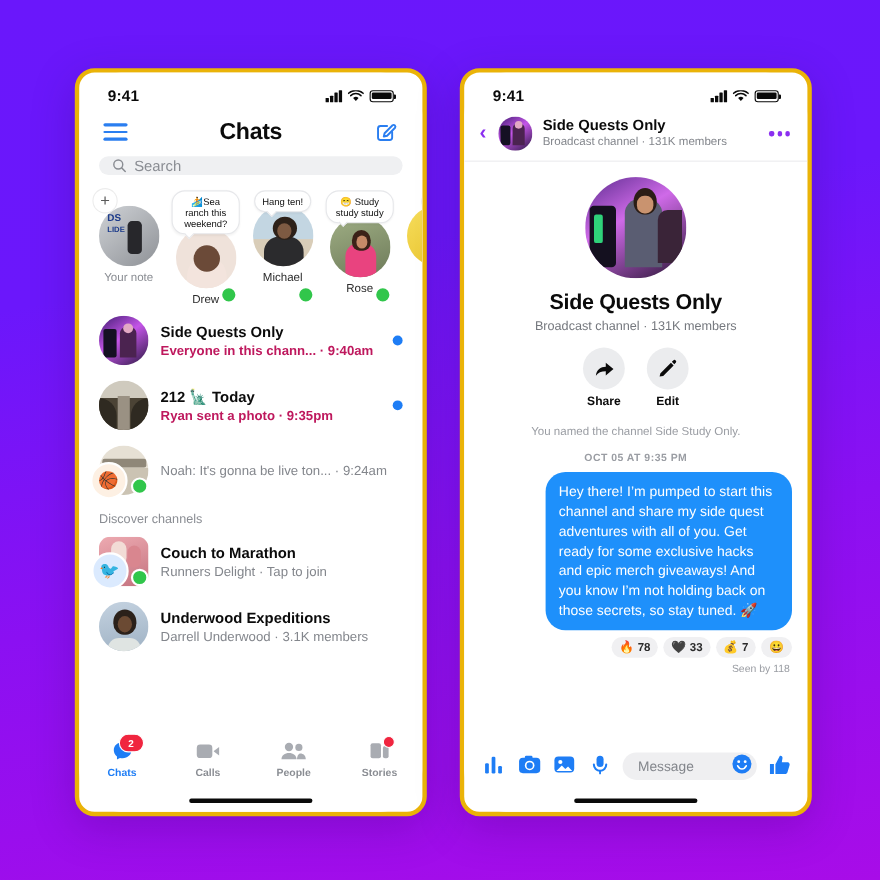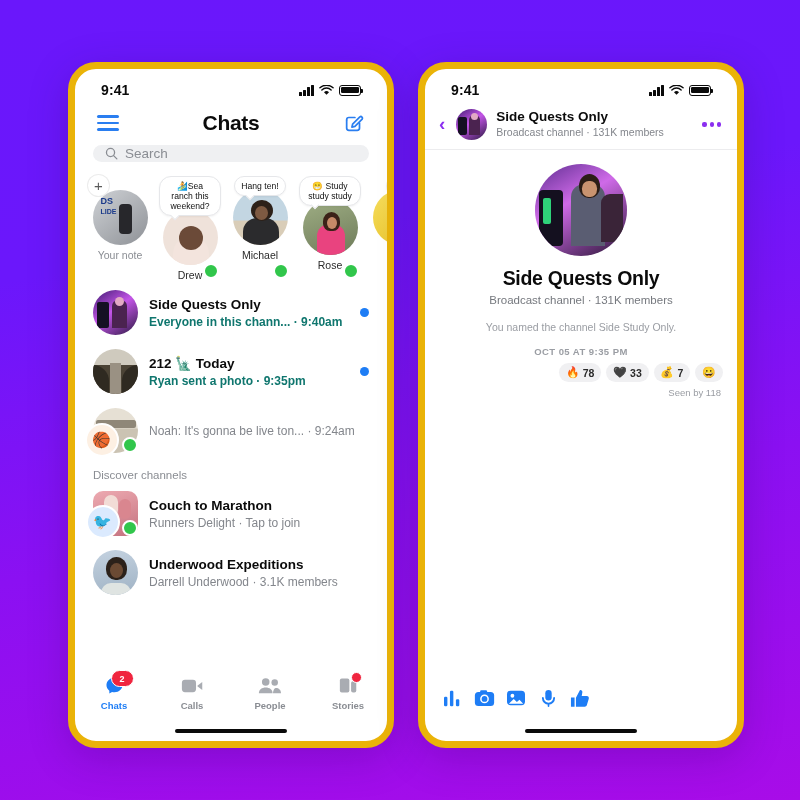--- a/index.html
+++ b/index.html
@@ -6,22 +6,22 @@
   body{
     width:800px;height:800px;overflow:hidden;
     font-family:"Liberation Sans",sans-serif;
     background:linear-gradient(170deg,#6a17fb 0%,#6b17fb 30%,#8b10f2 62%,#a80ce8 100%);
     -webkit-font-smoothing:antialiased;
   }
   .stage{position:relative;width:800px;height:800px;}
 
   
   .phone{
-    position:absolute;background:#ffffff;border-radius:28px;
-    border:7px solid #eab308;overflow:hidden;
+    position:absolute;background:#ffffff;border-radius:18px;
+    border:4px solid #eab308;overflow:hidden;
     box-shadow:0 10px 40px rgba(40,0,90,.22);
   }
   #phone-left{left:68px;top:62px;width:312px;height:672px;}
   #phone-right{left:418px;top:62px;width:312px;height:672px;}
   .screen{position:absolute;inset:0;background:#fff;border-radius:38px;overflow:hidden;}
 
   
   .statusbar{height:34px;display:flex;align-items:center;justify-content:space-between;padding:4px 26px 0 26px;}
   .sb-time{font-size:14px;font-weight:bold;color:#0a0a0a;letter-spacing:.1px;}
   .sb-right{display:flex;align-items:center;gap:5px;}
@@ -77,21 +77,21 @@
   
   .chatlist{padding:0 0 4px 0;}
   .row{display:flex;align-items:center;gap:11px;padding:7px 18px;position:relative;}
   .av{width:45px;height:45px;border-radius:50%;position:relative;overflow:hidden;flex:0 0 45px;}
   .av .grad{position:absolute;inset:0;}
   .av-wrap{position:relative;flex:0 0 45px;width:45px;height:45px;}
   .av-wrap .dot-online{right:0;bottom:0;}
   .row-txt{flex:1;min-width:0;}
   .row-title{font-size:13.5px;font-weight:bold;color:#0b0b0b;line-height:1.3;white-space:nowrap;overflow:hidden;text-overflow:ellipsis;}
   .row-sub{font-size:12px;color:#83868c;line-height:1.35;white-space:nowrap;overflow:hidden;text-overflow:ellipsis;margin-top:1px;}
-  .row-sub.bold{color:#0f766e;font-weight:bold;}
+  .row-sub.bold{color:#be185d;font-weight:bold;}
   .unread{width:9px;height:9px;border-radius:50%;background:#1e7df5;flex:0 0 9px;}
   .section-label{font-size:11.5px;color:#8a8d93;padding:9px 18px 3px 18px;}
 
   
   .badge-av{position:absolute;left:-7px;bottom:-3px;width:30px;height:30px;border-radius:50%;
     background:#dbeafe;display:flex;align-items:center;justify-content:center;font-size:15px;border:2px solid #fff;}
   .ball-av{position:absolute;left:-8px;bottom:-4px;width:30px;height:30px;border-radius:50%;
     background:#fdf0e3;display:flex;align-items:center;justify-content:center;font-size:15px;border:2px solid #fff;}
 
   
@@ -426,25 +426,47 @@
           <div style="position:absolute;left:4px;top:26px;width:24px;height:56px;background:#14101f;border-radius:4px;"></div>
           <div style="position:absolute;left:8px;top:34px;width:8px;height:26px;background:#2fd27a;border-radius:2px;"></div>
           <div style="position:absolute;left:36px;top:20px;width:34px;height:62px;background:#5a5d72;border-radius:13px 13px 0 0;"></div>
           <div style="position:absolute;left:44px;top:10px;width:21px;height:24px;background:#2b1d16;border-radius:50% 50% 45% 45%;"></div>
           <div style="position:absolute;left:47px;top:17px;width:15px;height:16px;background:#c9936f;border-radius:45%;"></div>
           <div style="position:absolute;left:66px;top:30px;width:22px;height:48px;background:#3a2438;border-radius:9px 0 0 0;"></div>
         </div>
         <div class="big-name">Side Quests Only</div>
         <div class="big-sub">Broadcast channel · 131K members</div>
 
+        <div class="actions">
+          <div class="action">
+            <div class="action-ic">
+              <svg width="19" height="19" viewBox="0 0 22 22">
+                  <path d="M2 18c.6-6.4 5-9.1 10.4-9.3V4.3L20.5 11l-8.1 6.7v-4.5C7.6 13.2 4.3 14.6 2 18z" fill="#0b0b0b"></path>
+                </svg>
+            </div>
+            <div class="action-lb">Share</div>
+          </div>
+          <div class="action">
+            <div class="action-ic">
+              <svg width="18" height="18" viewBox="0 0 22 22">
+                  <path d="M3 16.2 14.6 4.6l3 3L6 19.2l-4 .8.9-3.8z" fill="#0b0b0b"></path>
+                  <path d="M15.6 3.6l1.6-1.6a1.9 1.9 0 0 1 2.7 2.7l-1.6 1.6-2.7-2.7z" fill="#0b0b0b"></path>
+                </svg>
+            </div>
+            <div class="action-lb">Edit</div>
+          </div>
+        </div>
       </div>
 
       <div class="sys-note">You named the channel Side Study Only.</div>
       <div class="ts">OCT 05 AT 9:35 PM</div>
 
+      <div class="bubble-row">
+        <div class="bubble">Hey there! I’m pumped to start this channel and share my side quest adventures with all of you. Get ready for some exclusive hacks and epic merch giveaways! And you know I’m not holding back on those secrets, so stay tuned. 🚀</div>
+      </div>
 
       <div class="reactions">
         <div class="rx">
           <span class="em">🔥</span>
           <span>78</span>
         </div>
         <div class="rx">
           <span class="em">🖤</span>
           <span>33</span>
         </div>
@@ -482,20 +504,31 @@
               <path d="M3 16.5l5.5-5.5 3.5 3.5 2.8-2.6L19 16.5H3z" fill="#fff"></path>
             </svg>
         </div>
         <div class="cicon">
           <svg width="15" height="19" viewBox="0 0 16 20">
               <rect x="4.6" y="1" width="6.8" height="11" rx="3.4" fill="#1e7df5"></rect>
               <path d="M2 9.5a6 6 0 0 0 12 0" stroke="#1e7df5" stroke-width="2" fill="none" stroke-linecap="round"></path>
               <rect x="7.1" y="15" width="1.8" height="4" rx=".9" fill="#1e7df5"></rect>
             </svg>
         </div>
+        <div class="msgbox">
+          <span class="ph">Message</span>
+          <span>
+            <svg width="19" height="19" viewBox="0 0 22 22">
+                <circle cx="11" cy="11" r="10" fill="#1e7df5"></circle>
+                <circle cx="7.6" cy="8.6" r="1.5" fill="#fff"></circle>
+                <circle cx="14.4" cy="8.6" r="1.5" fill="#fff"></circle>
+                <path d="M6.5 13c1.2 2.3 3 3.3 4.5 3.3s3.3-1 4.5-3.3" stroke="#fff" stroke-width="1.8" fill="none" stroke-linecap="round"></path>
+              </svg>
+          </span>
+        </div>
         <div class="cicon">
           <svg width="20" height="19" viewBox="0 0 22 21">
               <path d="M1 9.5h4v10H1zM6.5 9.8 11 1.2c1.6-.3 2.8.9 2.6 2.4l-.7 4.2h5.6c1.6 0 2.7 1.4 2.2 2.9l-2.1 7c-.3 1.1-1.3 1.8-2.4 1.8H6.5V9.8z" fill="#1e7df5"></path>
             </svg>
         </div>
       </div>
       <div class="homebar"></div>
     </div>
   </div>
 

